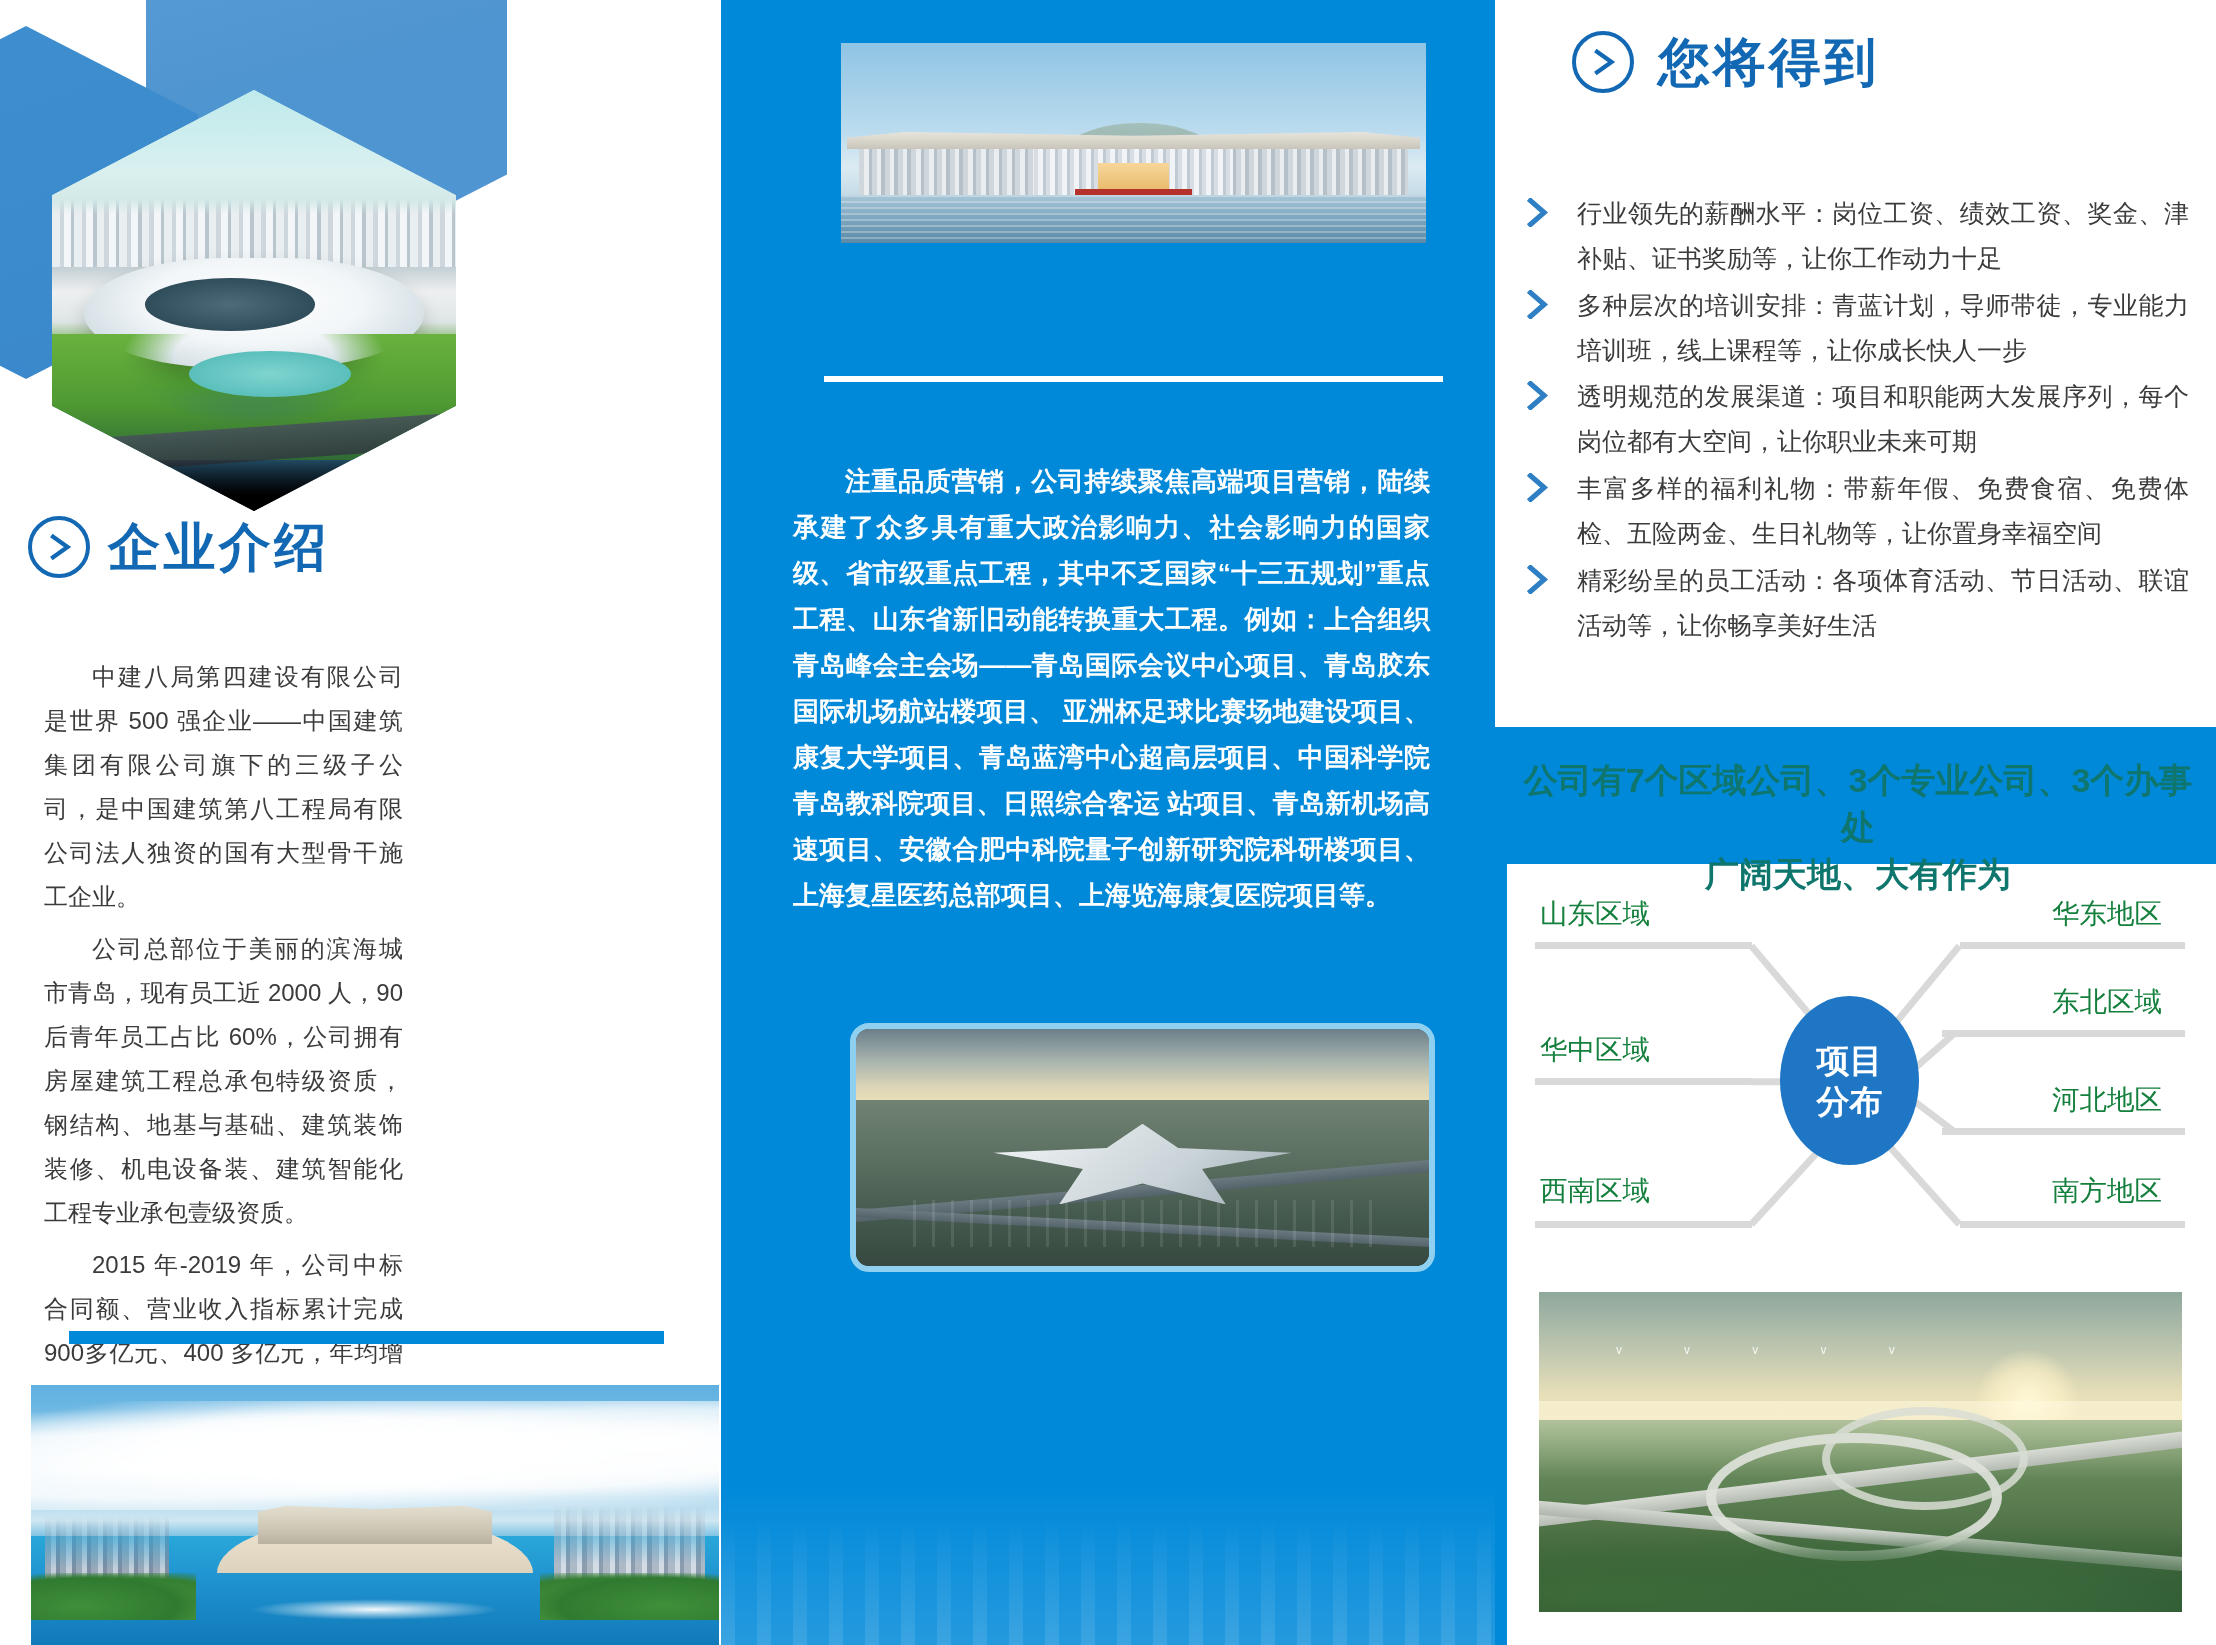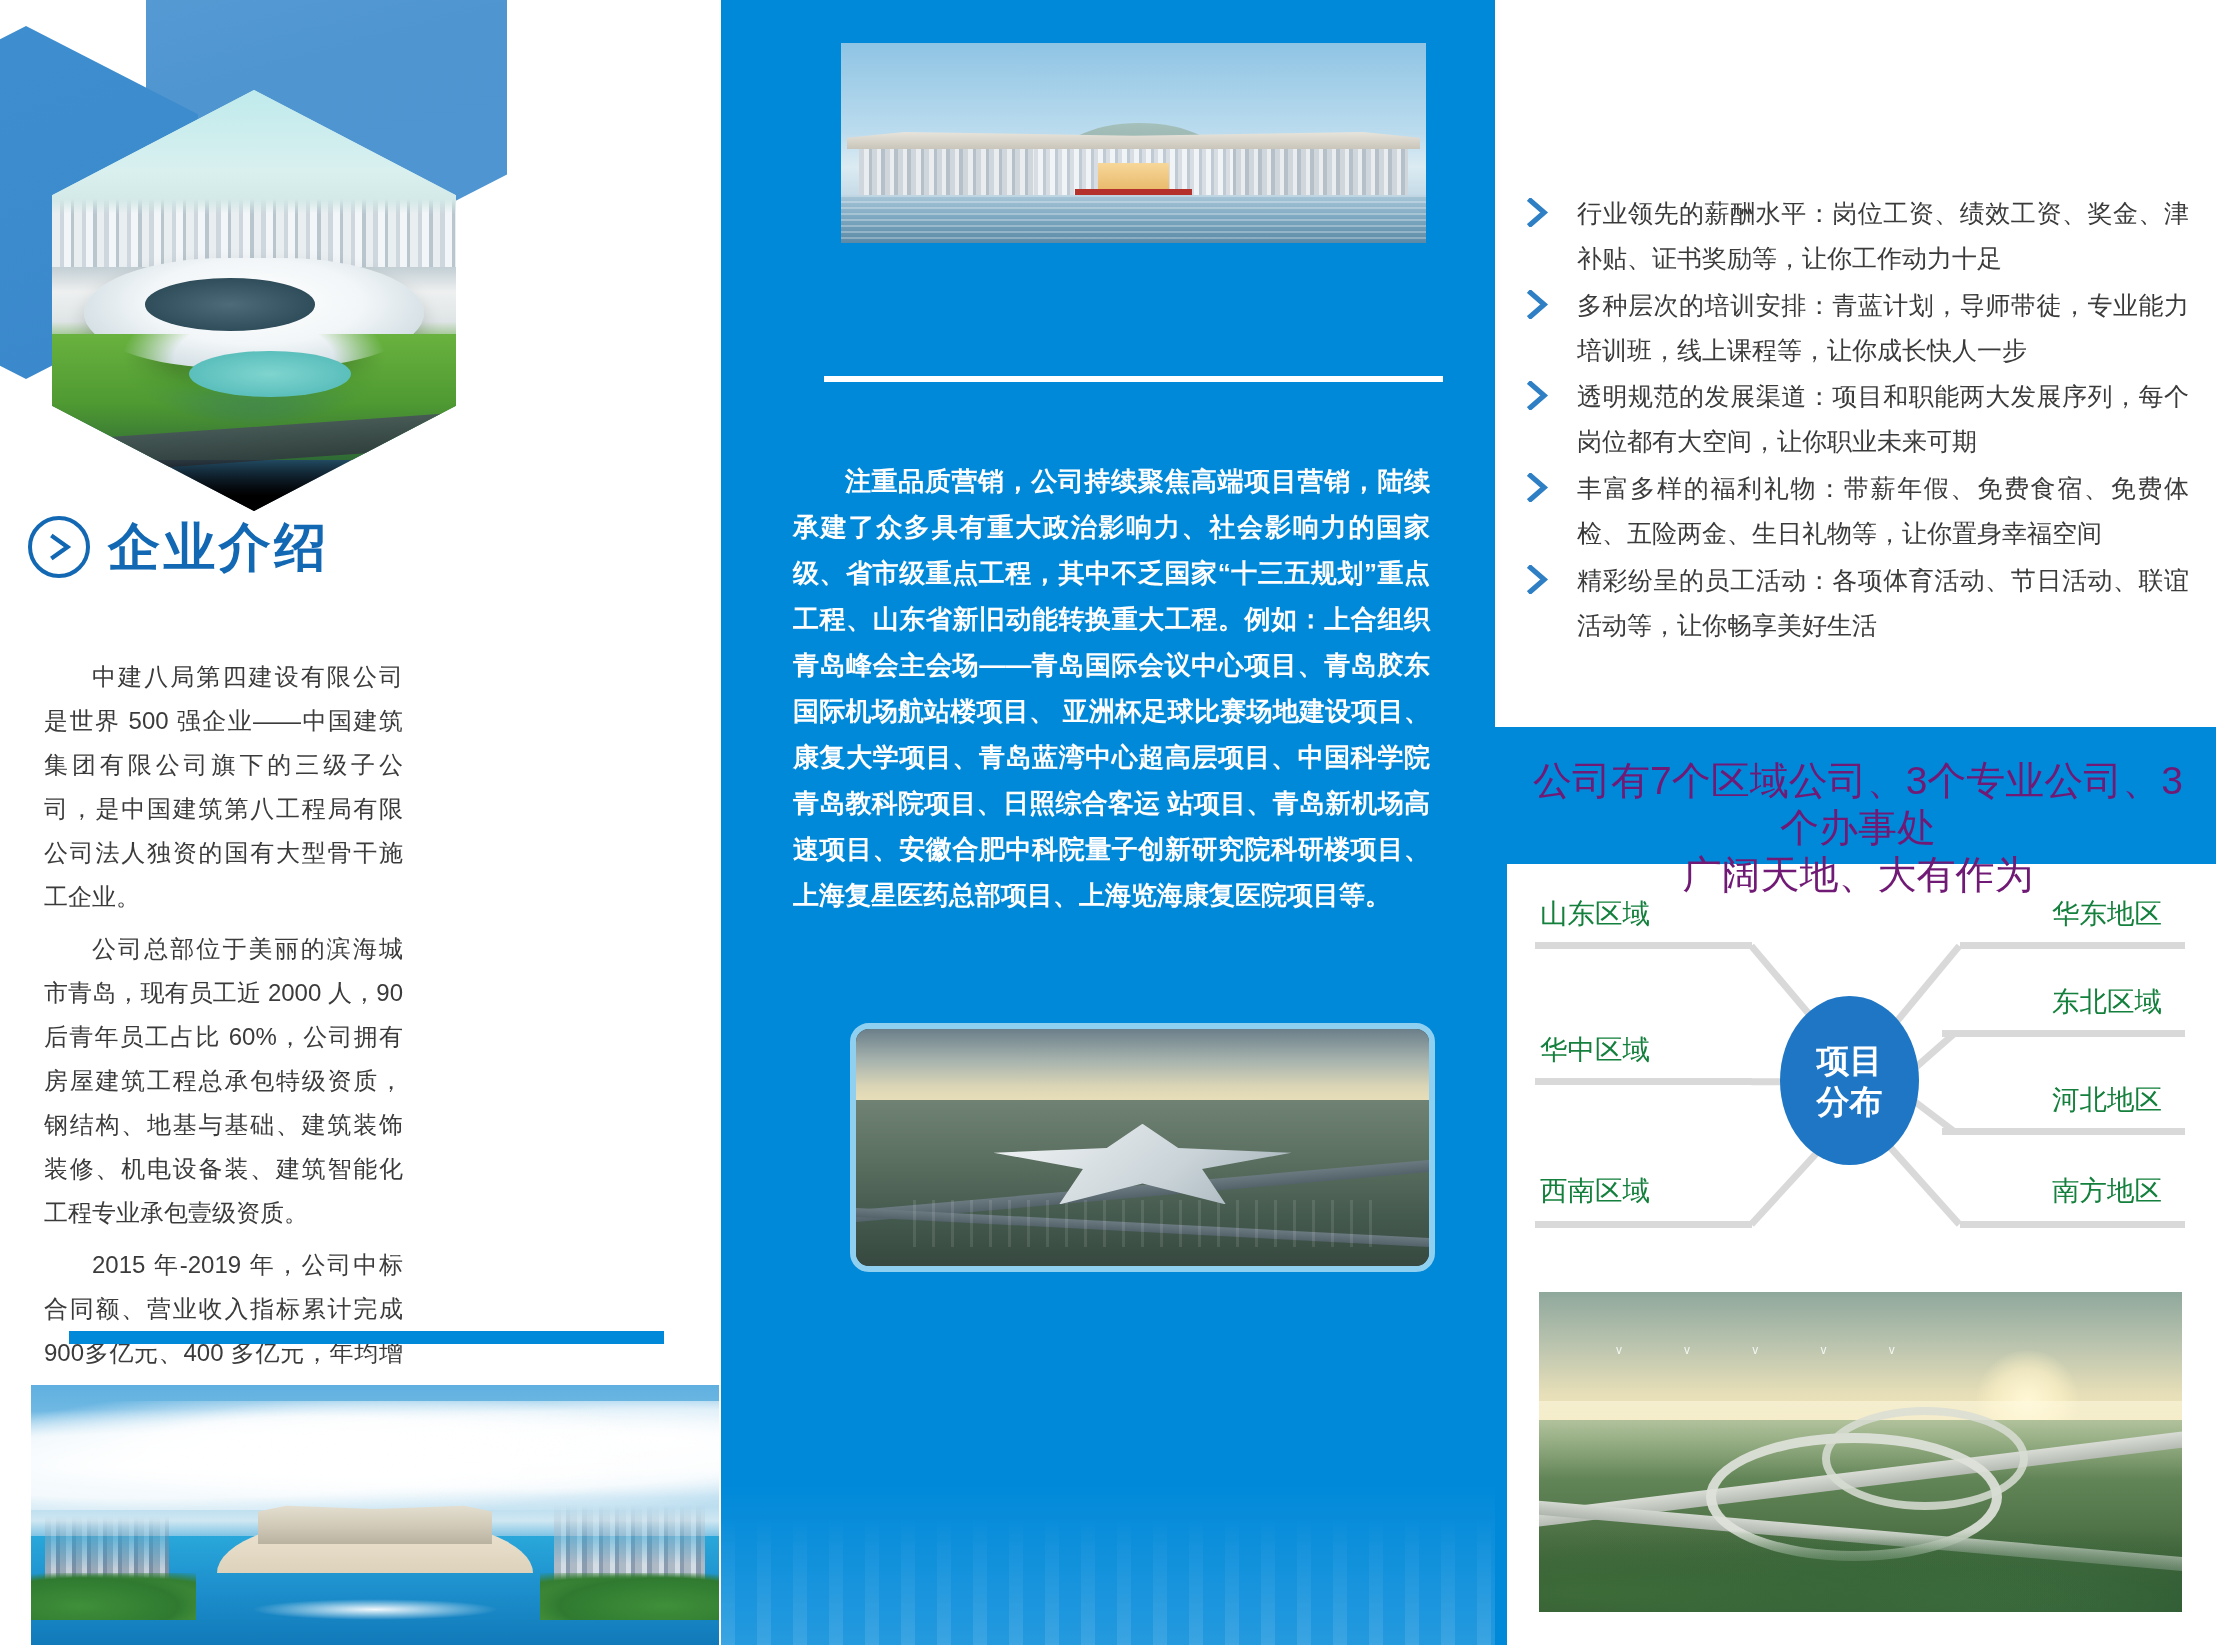--- a/index.html
+++ b/index.html
@@ -261,21 +261,21 @@
   }
   .bullet .chev {
     position: absolute; left: 0; top: 6.9px; width: 34px; height: 34px;
     color: #2e7fc4;
   }
   .bullet .chev svg { display:block; }
 
   
   .band-text {
     position: absolute; left: 1514px; top: 757px; width: 688px;
-    color: #701a75; font-size: 39px; font-weight: 400; line-height: 47px;
+    color: #0f766e; font-size: 34px; font-weight: 700; line-height: 47px;
     text-align: center;
   }
 
   
   .dist { position: absolute; left: 1507px; top: 884px; width: 688px; height: 361px; }
   .dist svg { position: absolute; left: 0; top: 0; }
   .dist .node {
     position: absolute; font-size: 27.5px; color: #15803d; white-space: nowrap;
   }
   .dist .hbar { position: absolute; height: 6.9px; background: #d9d9d9; }
@@ -404,20 +404,28 @@
   <div class="mid-photo-bottom">
     <div class="ap-sky"></div>
       <div class="ap-ground"></div>
     <div class="ap-run1"></div>
       <div class="ap-run2"></div>
     <div class="ap-apron"></div>
       <div class="ap-term"></div>
   </div>
 
 
+  <div class="sec-head" id="head-gain">
+    <span class="circ-icon">
+      <svg width="34" height="34" viewBox="0 0 40 40">
+        <path d="M13 8 L30 20 L13 32" fill="none" stroke="#1368b3" stroke-width="5" stroke-linecap="square"></path>
+      </svg>
+    </span>
+    <span class="sec-title">您将得到</span>
+  </div>
 
   <div class="bullets">
     <div class="bullet">
       <span class="chev">
         <svg width="22.4" height="29" viewBox="0 0 26 34">
             <path d="M4 3 L20 17 L4 31" fill="none" stroke="#2e7fc4" stroke-width="6" stroke-linecap="square"></path>
           </svg>
       </span><span>行业领先的薪酬水平：岗位工资、绩效工资、奖金、津补贴、证书奖励等，让你工作动力十足</span>
     </div>
     <div class="bullet">

